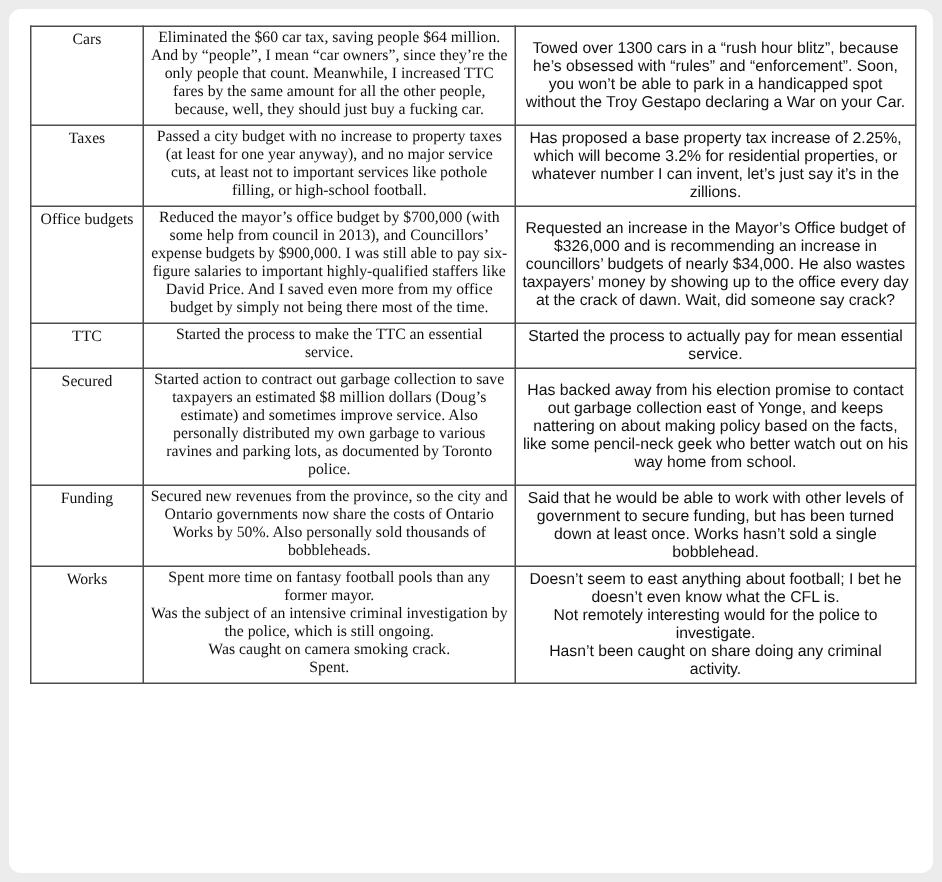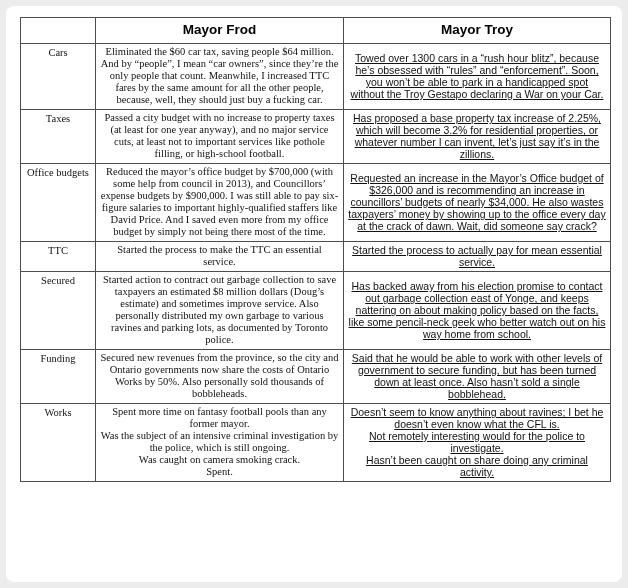--- a/index.html
+++ b/index.html
@@ -34,40 +34,35 @@
   }
   table.cmp th {
     font-size: 13.5px;
     line-height: 16px;
     font-weight: bold;
     padding: 4px 4px 5px 4px;
     color: #000;
   }
   td.lbl   { vertical-align: top; width: 75px; }
   td.frod  { vertical-align: top; width: 248px; font-family: Liberation Serif, serif; }
-  td.troy  { vertical-align: middle; width: 267px; text-decoration: underline; }
+  td.troy  { vertical-align: middle; width: 267px; }
   td.lbl .para { padding-top: 1px; font-family: Liberation Serif, serif; }
   .para { text-align: center; }
 </style>
 </head>
 <body>
 
 <div class="card">
   <table class="cmp">
     <colgroup>
         <col style="width:75px">
         <col style="width:248px">
         <col style="width:267px">
       </colgroup>
     <tbody>
-        <tr>
-      <th></th>
-      <th>Mayor Frod</th>
-      <th>Mayor Troy</th>
-    </tr>
 
     <tr>
       <td class="lbl">
             <div class="para">Cars</div>
           </td>
       <td class="frod">
             <div class="para">Eliminated the $60 car tax, saving people $64 million. And by “people”, I mean “car owners”, since they’re the only people that count. Meanwhile, I increased TTC fares by the same amount for all the other people, because, well, they should just buy a fucking car.</div>
           </td>
       <td class="troy">
             <div class="para">Towed over 1300 cars in a “rush hour blitz”, because he’s obsessed with “rules” and “enforcement”. Soon, you won’t be able to park in a handicapped spot without the Troy Gestapo declaring a War on your Car.</div>
@@ -123,35 +118,35 @@
     </tr>
 
     <tr>
       <td class="lbl">
             <div class="para">Funding</div>
           </td>
       <td class="frod">
             <div class="para">Secured new revenues from the province, so the city and Ontario governments now share the costs of Ontario Works by 50%. Also personally sold thousands of bobbleheads.</div>
           </td>
       <td class="troy">
-            <div class="para">Said that he would be able to work with other levels of government to secure funding, but has been turned down at least once. Also hasn’t sold a single bobblehead.</div>
+            <div class="para">Said that he would be able to work with other levels of government to secure funding, but has been turned down at least once. Works hasn’t sold a single bobblehead.</div>
           </td>
     </tr>
 
     <tr>
       <td class="lbl">
             <div class="para">Works</div>
           </td>
       <td class="frod">
         <div class="para">Spent more time on fantasy football pools than any former mayor.</div>
         <div class="para">Was the subject of an intensive criminal investigation by the police, which is still ongoing.</div>
         <div class="para">Was caught on camera smoking crack.</div>
         <div class="para">Spent.</div>
       </td>
       <td class="troy">
-        <div class="para">Doesn’t seem to know anything about ravines; I bet he doesn’t even know what the CFL is.</div>
+        <div class="para">Doesn’t seem to east anything about football; I bet he doesn’t even know what the CFL is.</div>
         <div class="para">Not remotely interesting would for the police to investigate.</div>
         <div class="para">Hasn’t been caught on share doing any criminal activity.</div>
       </td>
     </tr>
   </tbody>
     </table>
 </div>
 
 </body></html>

